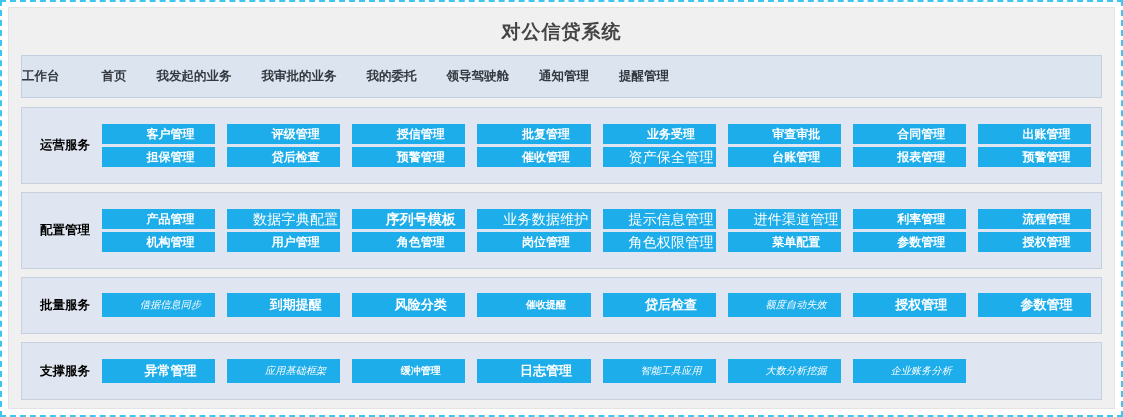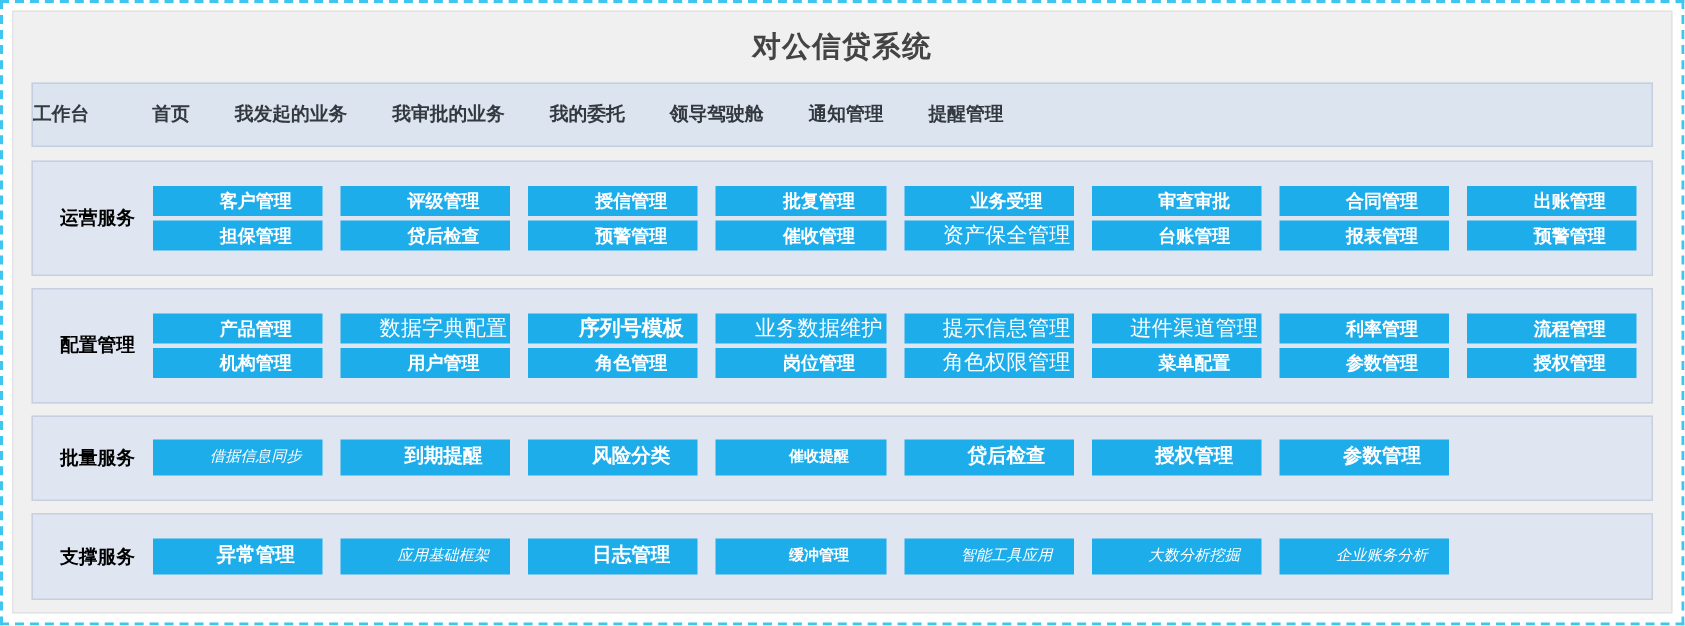--- a/index.html
+++ b/index.html
@@ -207,31 +207,32 @@
           </div>
         </div>
         <div class="cat-row single">
           <div class="cat-label">批量服务</div>
           <div class="cat-grid">
             <div class="tile small">借据信息同步</div>
             <div class="tile">到期提醒</div>
             <div class="tile">风险分类</div>
             <div class="tile mid">催收提醒</div>
             <div class="tile">贷后检查</div>
+            <div class="tile small">额度自动失效</div>
             <div class="tile">授权管理</div>
             <div class="tile">参数管理</div>
           </div>
         </div>
         <div class="cat-row single">
           <div class="cat-label">支撑服务</div>
           <div class="cat-grid">
             <div class="tile">异常管理</div>
             <div class="tile small">应用基础框架</div>
+            <div class="tile mid">缓冲管理</div>
             <div class="tile">日志管理</div>
-            <div class="tile mid">缓冲管理</div>
             <div class="tile small">智能工具应用</div>
             <div class="tile small">大数分析挖掘</div>
             <div class="tile small">企业账务分析</div>
           </div>
         </div>
       </div>
 
   </div>
 </div>
 

